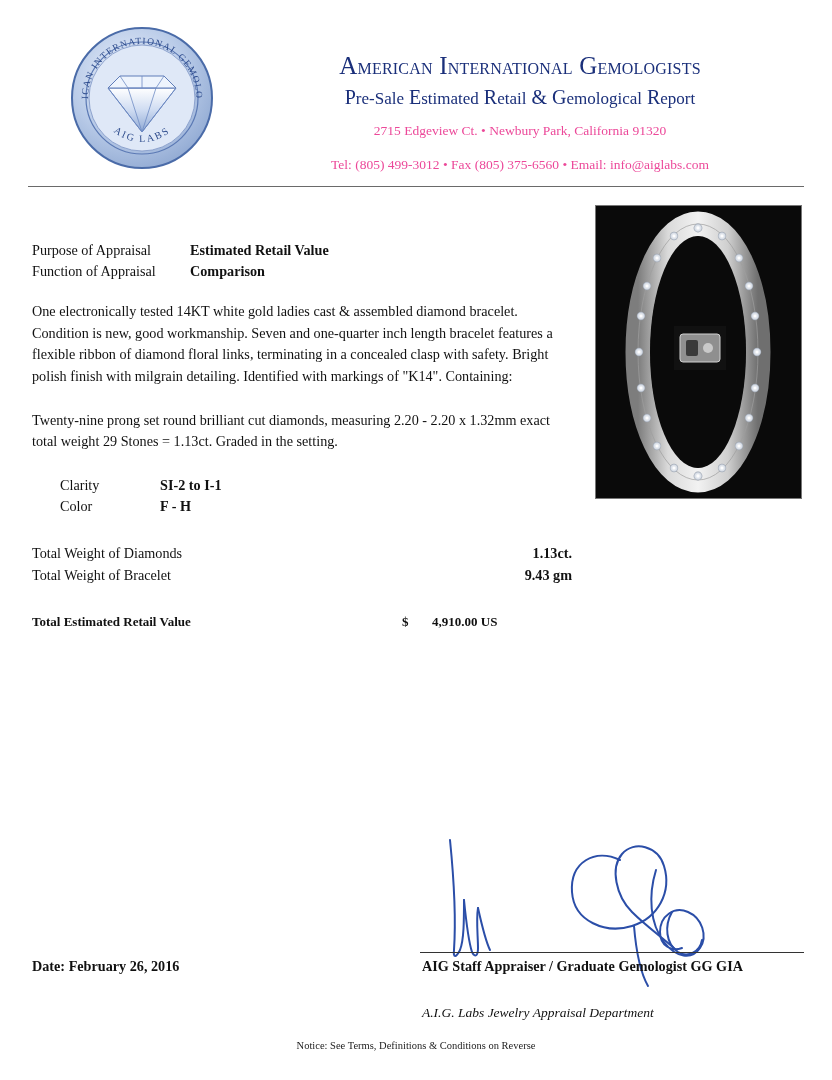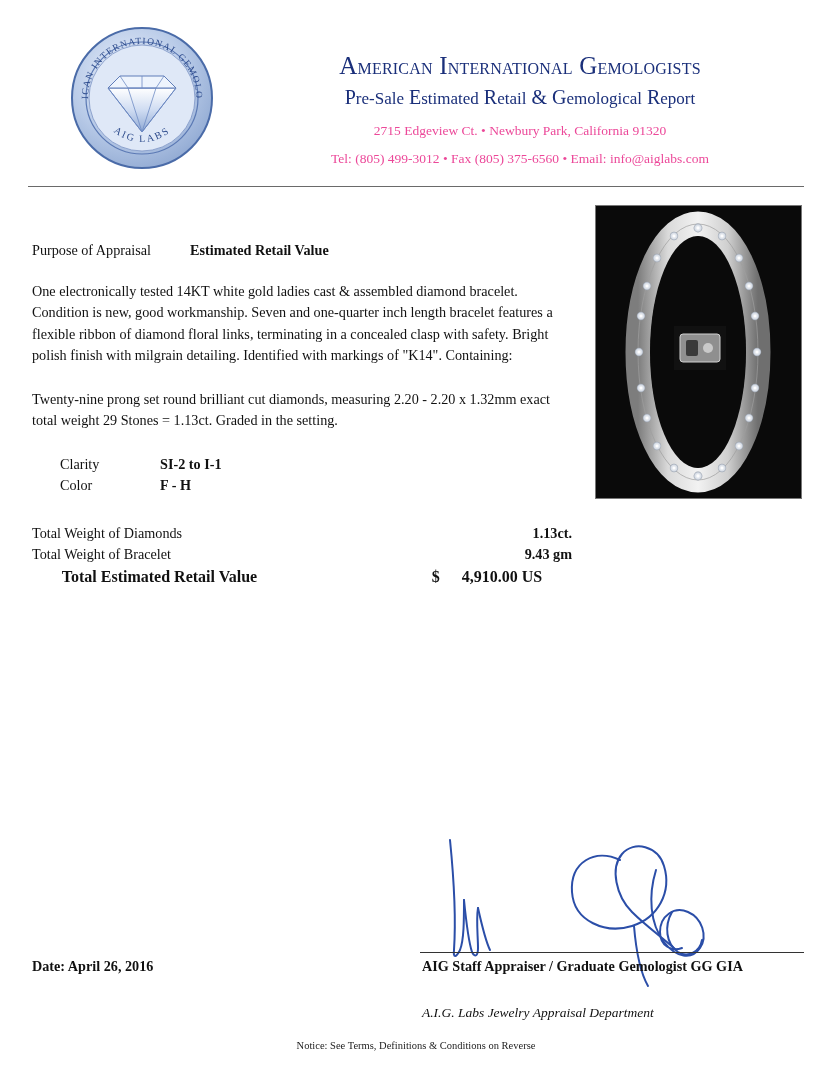--- a/index.html
+++ b/index.html
@@ -121,25 +121,25 @@
     width: 540px;
   }
   .tot-row {
     display: flex;
     justify-content: space-between;
     line-height: 1.5;
   }
   .tot-val { font-weight: bold; }
 
   .final {
+    margin-top: 26px;
     width: 540px;
     display: flex;
     font-weight: bold;
-    font-size: 16px;
-    justify-content: center;
+    font-size: 13px;
   }
   .final-label { width: 370px; }
   .final-cur { width: 30px; }
   .final-amt { }
 
   
   .photo {
     position: absolute;
     left: 595px;
     top: 205px;
@@ -252,21 +252,21 @@
         <text font-family="Liberation Serif, serif" font-size="10" fill="#2c4a8c" letter-spacing="2">
           <textPath href="#arcBot" startOffset="50%" text-anchor="middle">AIG LABS</textPath>
         </text>
       </svg>
     </div>
 
     <div class="head-text">
       <div class="company-name"><span class="cap">A</span><span class="sm">MERICAN</span> <span class="cap">I</span><span class="sm">NTERNATIONAL</span> <span class="cap">G</span><span class="sm">EMOLOGISTS</span></div>
       <div class="subtitle">P<span class="sm">re-Sale</span> E<span class="sm">stimated</span> R<span class="sm">etail</span> &amp; G<span class="sm">emological</span> R<span class="sm">eport</span></div>
       <div class="addr">2715 Edgeview Ct. • Newbury Park, California 91320</div>
-      <div class="addr" style="margin-top:8px">Tel: (805) 499-3012  •  Fax (805) 375-6560  •  Email: info@aiglabs.com</div>
+      <div class="addr" style="margin-top:14px">Tel: (805) 499-3012  •  Fax (805) 375-6560  •  Email: info@aiglabs.com</div>
     </div>
   </div>
 
   <div class="rule"></div>
 
   <div class="photo">
     <svg width="205" height="292" viewBox="0 0 205 292" xmlns="http://www.w3.org/2000/svg">
       <defs>
         <linearGradient id="metal" x1="0" y1="0" x2="1" y2="0">
           <stop offset="0%" stop-color="#7d7d7d"></stop>
@@ -338,20 +338,24 @@
       </g>
     </svg>
   </div>
 
   <div class="body-left">
 
     <div class="kv-row">
       <div class="kv-label">Purpose of Appraisal</div>
       <div class="kv-value">Estimated Retail Value</div>
     </div>
+    <div class="kv-row">
+      <div class="kv-label">Function of Appraisal</div>
+      <div class="kv-value">Comparison</div>
+    </div>
 
     <div class="para">One electronically tested 14KT white gold ladies cast &amp; assembled diamond bracelet. Condition is new, good workmanship.  Seven and one-quarter inch length bracelet features a flexible ribbon of diamond floral links, terminating in a concealed clasp with safety. Bright polish finish with milgrain detailing. Identified with markings of "K14".  Containing:</div>
     <div class="para para2">Twenty-nine prong set round brilliant cut diamonds, measuring 2.20 - 2.20 x 1.32mm exact total weight 29 Stones = 1.13ct.  Graded in the setting.</div>
 
     <div class="grade-block">
       <div class="grade-row">
         <div class="grade-label">Clarity</div>
         <div class="grade-value">SI-2 to I-1</div>
       </div>
       <div class="grade-row">
@@ -388,17 +392,17 @@
         <path d="M236,70 C228,96 230,124 244,142 C256,158 272,160 280,148 C288,136 282,118 268,112 C254,106 240,116 240,132 C240,146 252,152 262,148"></path>
         <path d="M252,112 C244,126 246,144 258,152 C268,158 280,152 282,140"></path>
         <path d="M214,126 C216,150 220,172 228,186"></path>
       </g>
     </svg>
   </div>
 
   <div class="sig-line"></div>
   <div class="sig-title">AIG Staff Appraiser / Graduate Gemologist GG GIA</div>
   <div class="sig-dept">A.I.G. Labs Jewelry Appraisal Department</div>
-  <div class="date">Date: April 26, 2016</div>
+  <div class="date">Date: February 26, 2016</div>
 
   <div class="footer">Notice: See Terms, Definitions &amp; Conditions on Reverse</div>
 
 </div>
 
 </body></html>

